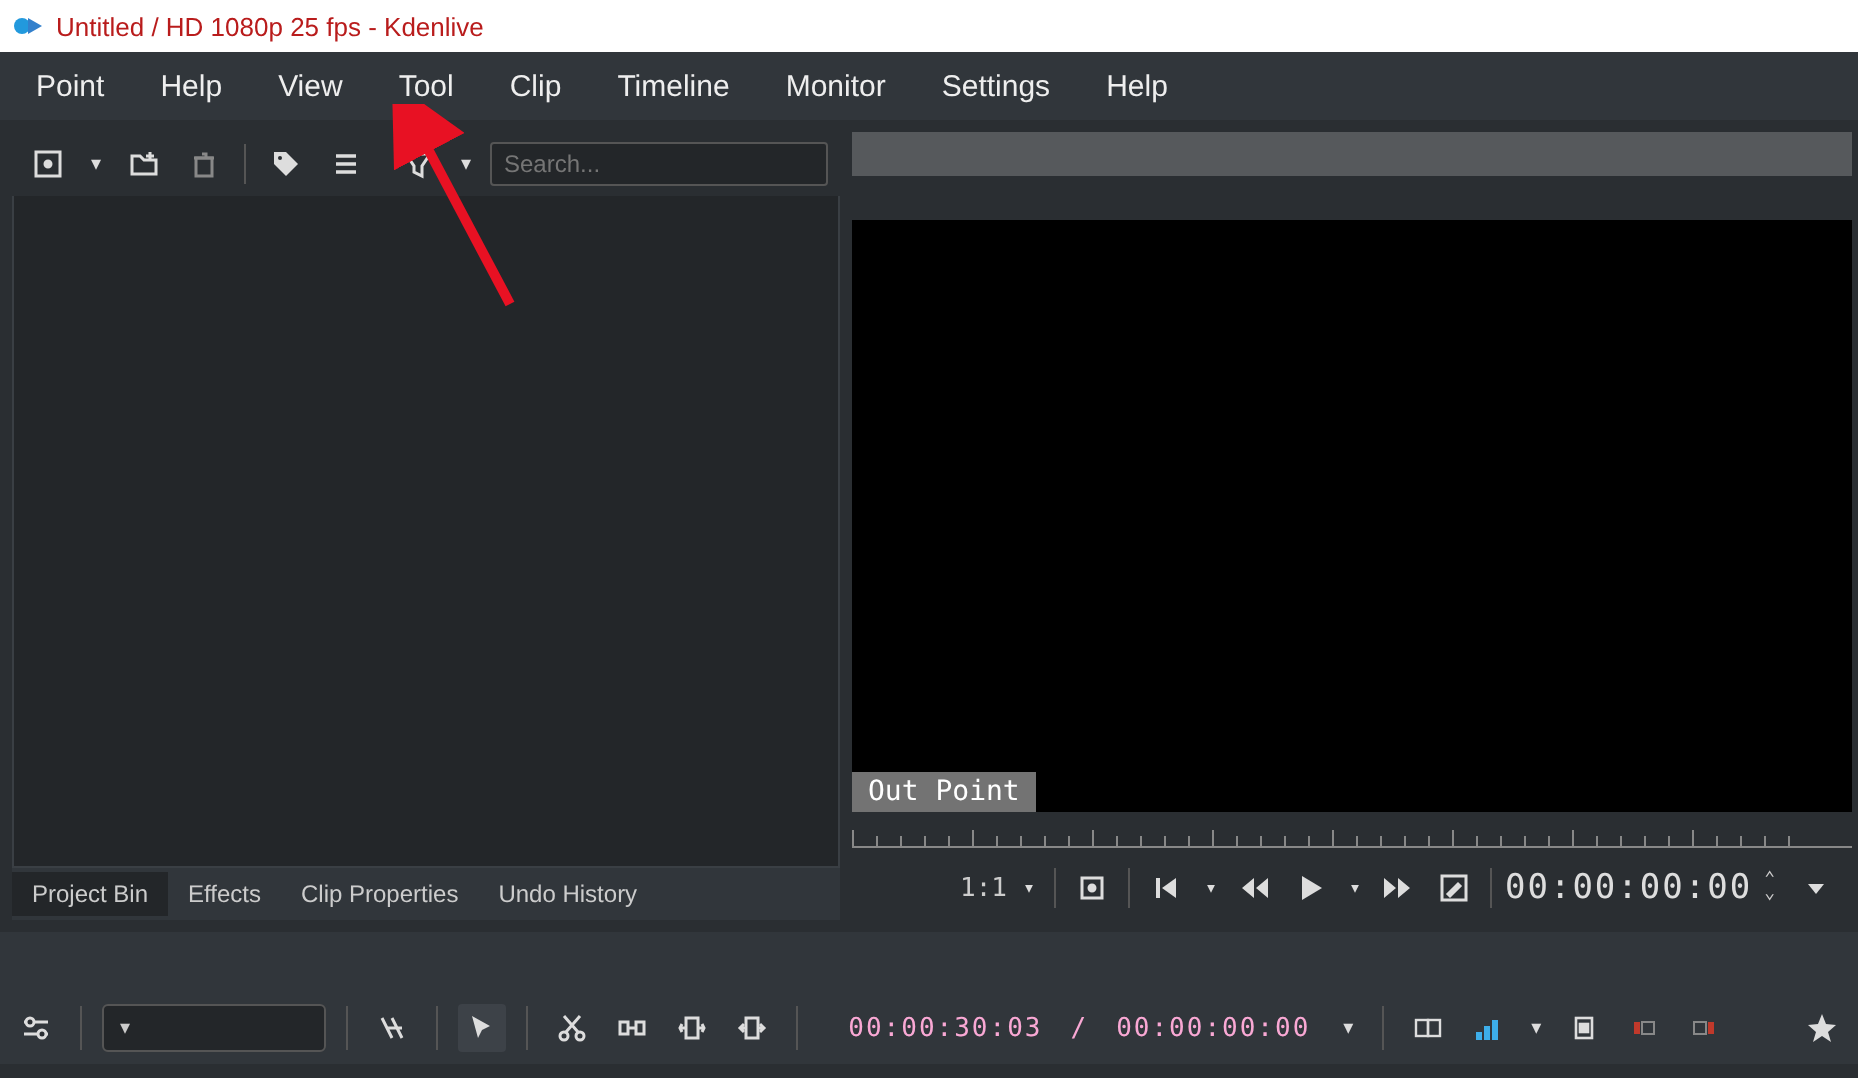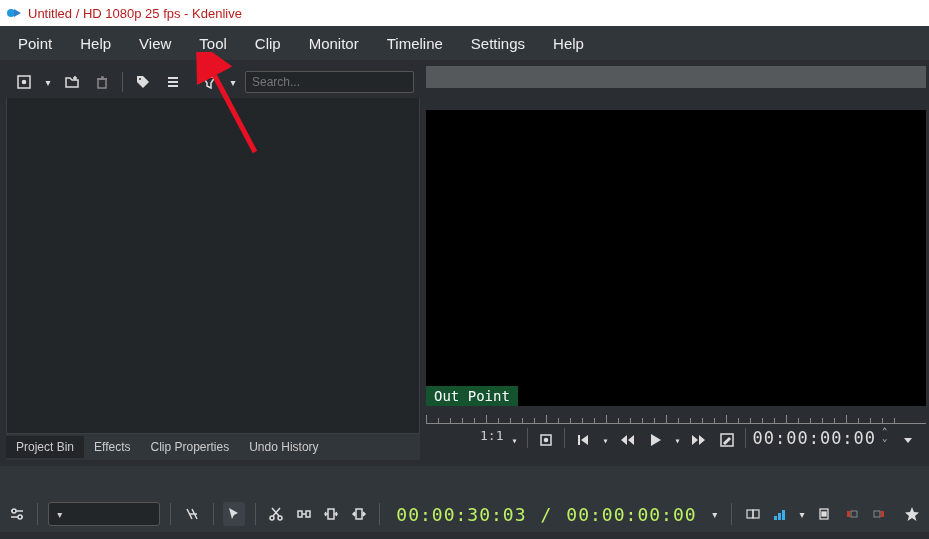--- a/index.html
+++ b/index.html
@@ -17,31 +17,31 @@
 .tbtn svg { width: 16px; height: 16px; }
 .divider { width: 1px; height: 20px; background: #555; margin: 0 2px; }
 .search-input { flex: 1; background: #232629; border: 1px solid #555; border-radius: 2px; height: 22px; color: #ccc; padding: 0 6px; font-size: 12px; outline: none; }
 .bin-header { height: 20px; background: #3a3f44; display: flex; align-items: center; justify-content: space-between; padding: 0 8px; font-size: 12px; }
 .bin-body { flex: 1; background: #232629; border: 1px solid #3a3f44; border-top: none; }
 .bin-footer, .mon-footer { height: 26px; background: #31363b; display: flex; align-items: center; }
 .tab { padding: 4px 10px; font-size: 12px; color: #ccc; cursor: pointer; }
 .tab.active { background: #232629; }
 .monitor-video { height: 298px; background: #000; position: relative; margin-top: 22px; }
 .monitor-strip { height: 22px; background: #56595c; }
-.out-point { position: absolute; left: 0; bottom: 0; background: #14532d; color: #fff; padding: 2px 8px; font-family: monospace; font-size: 14px; }
+.out-point { position: absolute; left: 0; bottom: 0; background: #737373; color: #fff; padding: 2px 8px; font-family: monospace; font-size: 14px; }
 .mon-ruler { height: 22px; position: relative; }
 .mon-ruler::before { content: ""; position: absolute; left: 0; right: 0; bottom: 4px; height: 1px; background: #888; }
 .tick { position: absolute; bottom: 4px; width: 1px; height: 6px; background: #888; }
-.mon-ctrls { height: 32px; display: flex; align-items: flex-start; gap: 4px; padding: 0 6px; font-family: monospace; margin-left: 48px; }
+.mon-ctrls { height: 32px; display: flex; align-items: center; gap: 4px; padding: 0 6px; font-family: monospace; margin-left: 48px; }
 .spacer { flex: 1; }
 .tc { font-size: 17px; letter-spacing: 1px; color: #ddd; font-family: monospace; }
 .bottom-toolbar { height: 36px; background: #31363b; display: flex; align-items: center; padding: 0 6px; gap: 6px; }
 .bottom-toolbar .sep { width: 1px; height: 22px; background: #555; margin: 0 4px; }
 .mode-combo { display: flex; align-items: center; background: #232629; border: 1px solid #555; border-radius: 3px; height: 24px; padding: 0 8px; gap: 6px; font-size: 12px; min-width: 112px; justify-content: space-between; }
-.tc-big { font-family: monospace; font-size: 18px; letter-spacing: 1px; color: #bef264; }
+.tc-big { font-family: monospace; font-size: 13px; letter-spacing: 1px; color: #f9a8d4; }
 .arrow-annot { position: absolute; left: 155px; top: 52px; pointer-events: none; }
 .space-gap { height: 30px; background: #31363b; }
 .chev { font-size: 10px; }
 .caret { font-size: 9px; }
 </style>
 </head>
 <body>
 
 <div class="titlebar">
   <span class="logo">
@@ -52,22 +52,22 @@
   </span>
   <span>Untitled / HD 1080p 25 fps - Kdenlive</span>
 </div>
 
 <div class="menubar">
   <div class="mi">Point</div>
   <div class="mi">Help</div>
   <div class="mi">View</div>
   <div class="mi">Tool</div>
   <div class="mi">Clip</div>
+  <div class="mi">Timeline</div>
   <div class="mi">Monitor</div>
-  <div class="mi">Timeline</div>
   <div class="mi">Settings</div>
   <div class="mi">Help</div>
 </div>
 
 <div class="workrow">
 
   <div class="panel left">
     <div class="bin-toolbar">
       <div class="tbtn">
           <svg viewBox="0 0 16 16" stroke="#ddd" fill="none" stroke-width="1.5">

